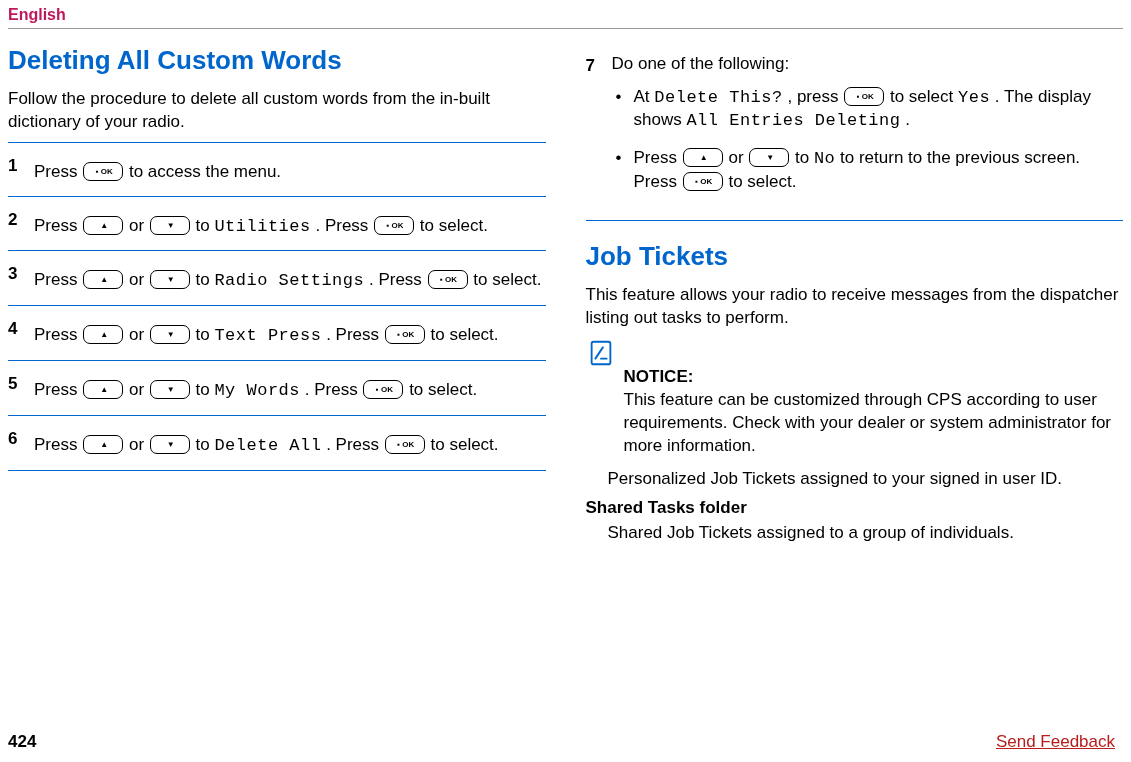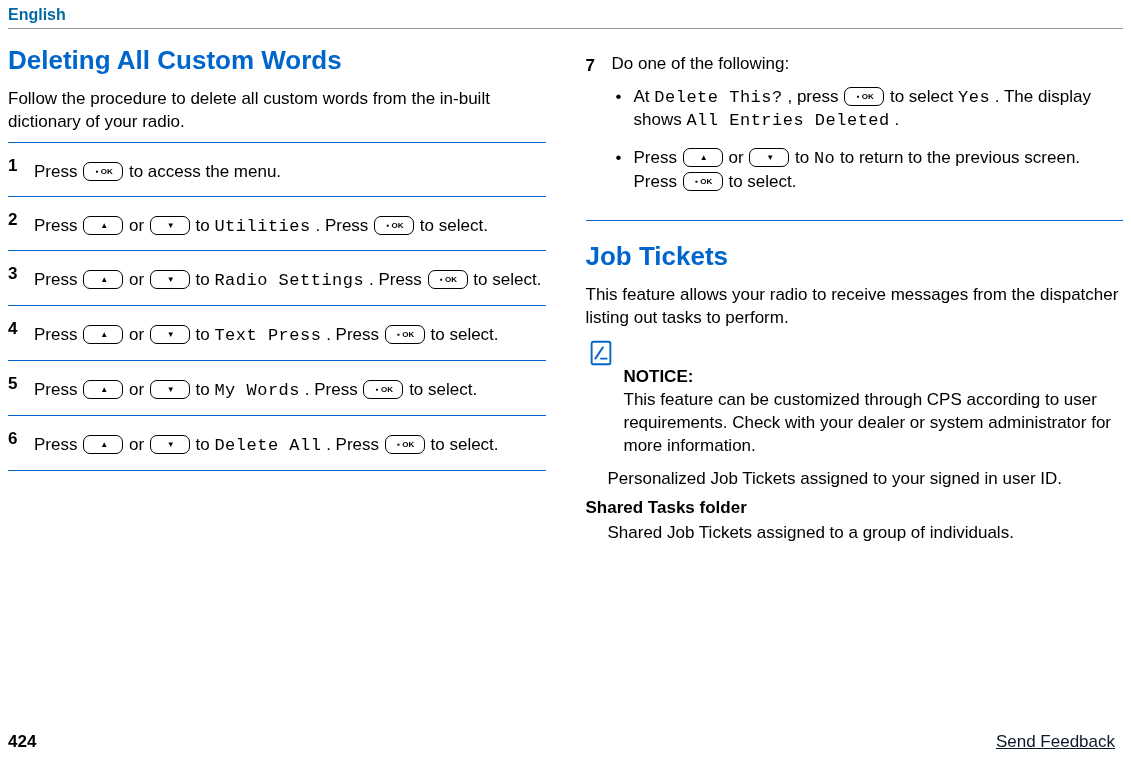--- a/index.html
+++ b/index.html
@@ -7,21 +7,21 @@
     font-family: Arial, Helvetica, sans-serif;
     font-size: 17px;
     color: #000;
     width: 1131px;
     height: 762px;
     padding: 4px 8px 8px 8px;
     position: relative;
     line-height: 1.35;
   }
   .header {
-    color: #0369a1;
+    color: #be185d;
     font-weight: bold;
     font-size: 16px;
     padding-bottom: 2px;
     border-bottom: 1px solid #999;
     margin-bottom: 14px;
   }
   .columns {
     display: flex;
     gap: 40px;
   }
@@ -124,21 +124,21 @@
   .footer {
     position: absolute;
     bottom: 8px;
     left: 8px;
     right: 16px;
     display: flex;
     justify-content: space-between;
     font-size: 17px;
   }
   .footer .pagenum { font-weight: bold; }
-  .footer a { color: #0f172a; text-decoration: underline; }
+  .footer a { color: #b91c1c; text-decoration: underline; }
   .step7 .step-body { padding-top: 0; }
 </style>
 </head>
 <body>
 
 <div class="header">English</div>
 
 <div class="columns">
 
   <div class="col">
@@ -237,21 +237,21 @@
         <span>Do one of the following:</span>
         <ul class="bullets">
           <li>
             <span>At </span>
             <span class="mono">Delete This?</span>
             <span>, press </span>
             <span class="btn ok"></span>
             <span> to select </span>
             <span class="mono">Yes</span>
             <span>. The display shows </span>
-            <span class="mono">All Entries Deleted</span>
+            <span class="mono">All Entries Deleting</span>
             <span>.</span>
           </li>
           <li>
             <span>Press </span>
             <span class="btn up"></span>
             <span> or </span>
             <span class="btn down"></span>
             <span> to </span>
             <span class="mono">No</span>
             <span> to return to the previous screen. Press </span>

